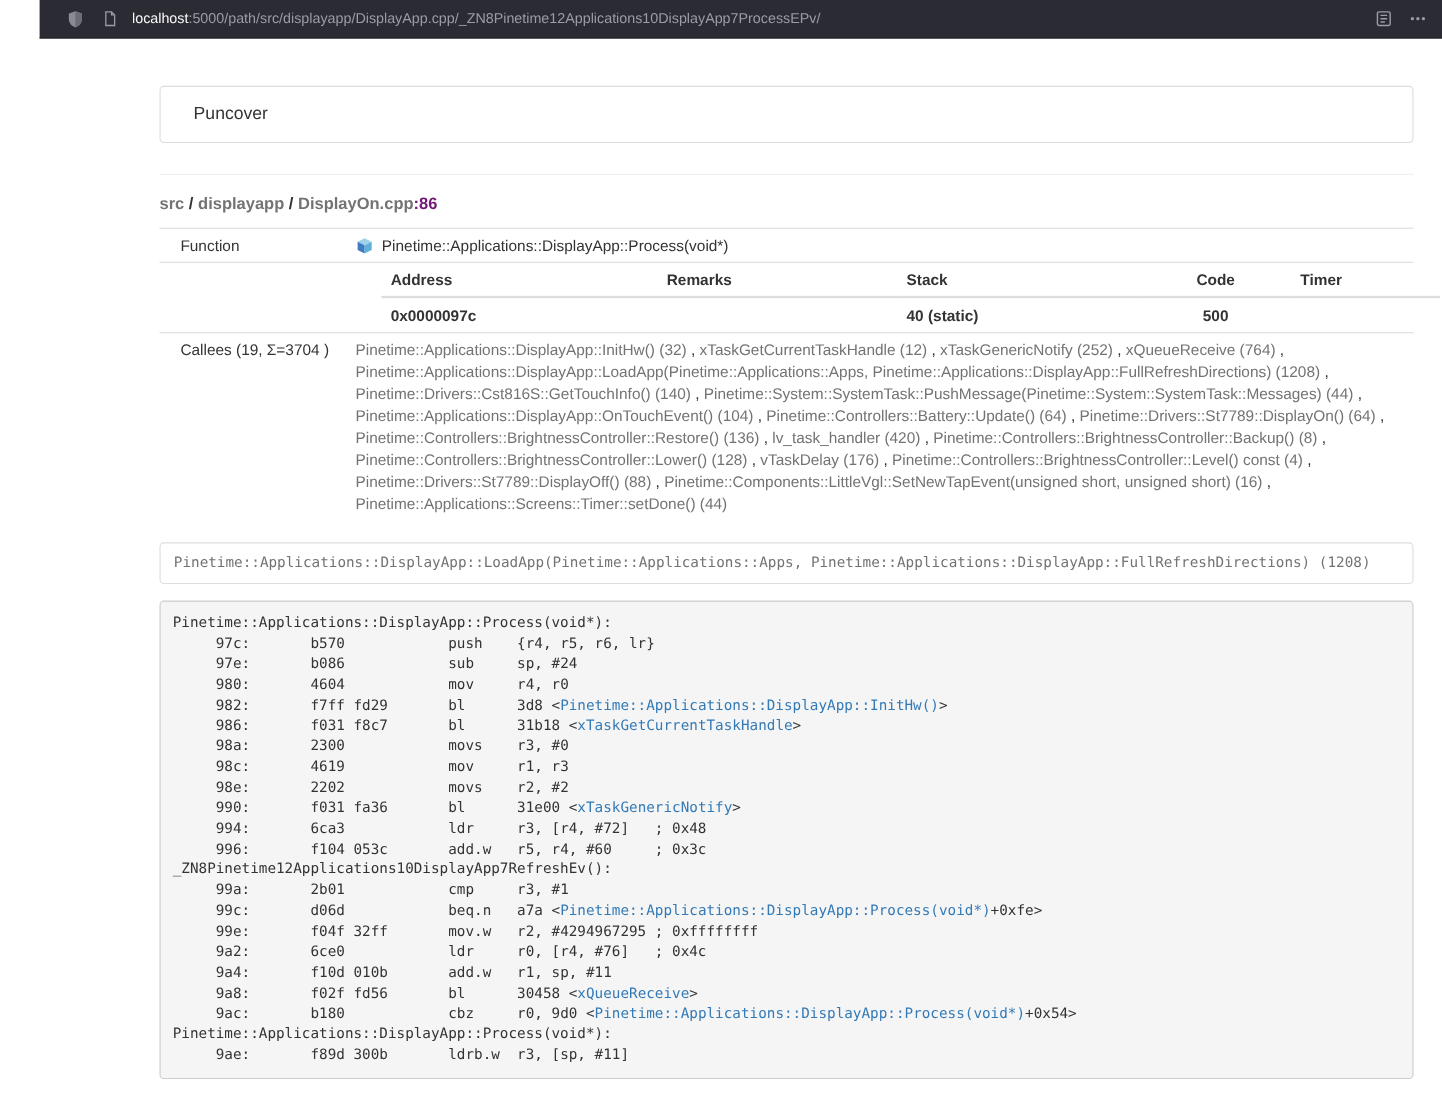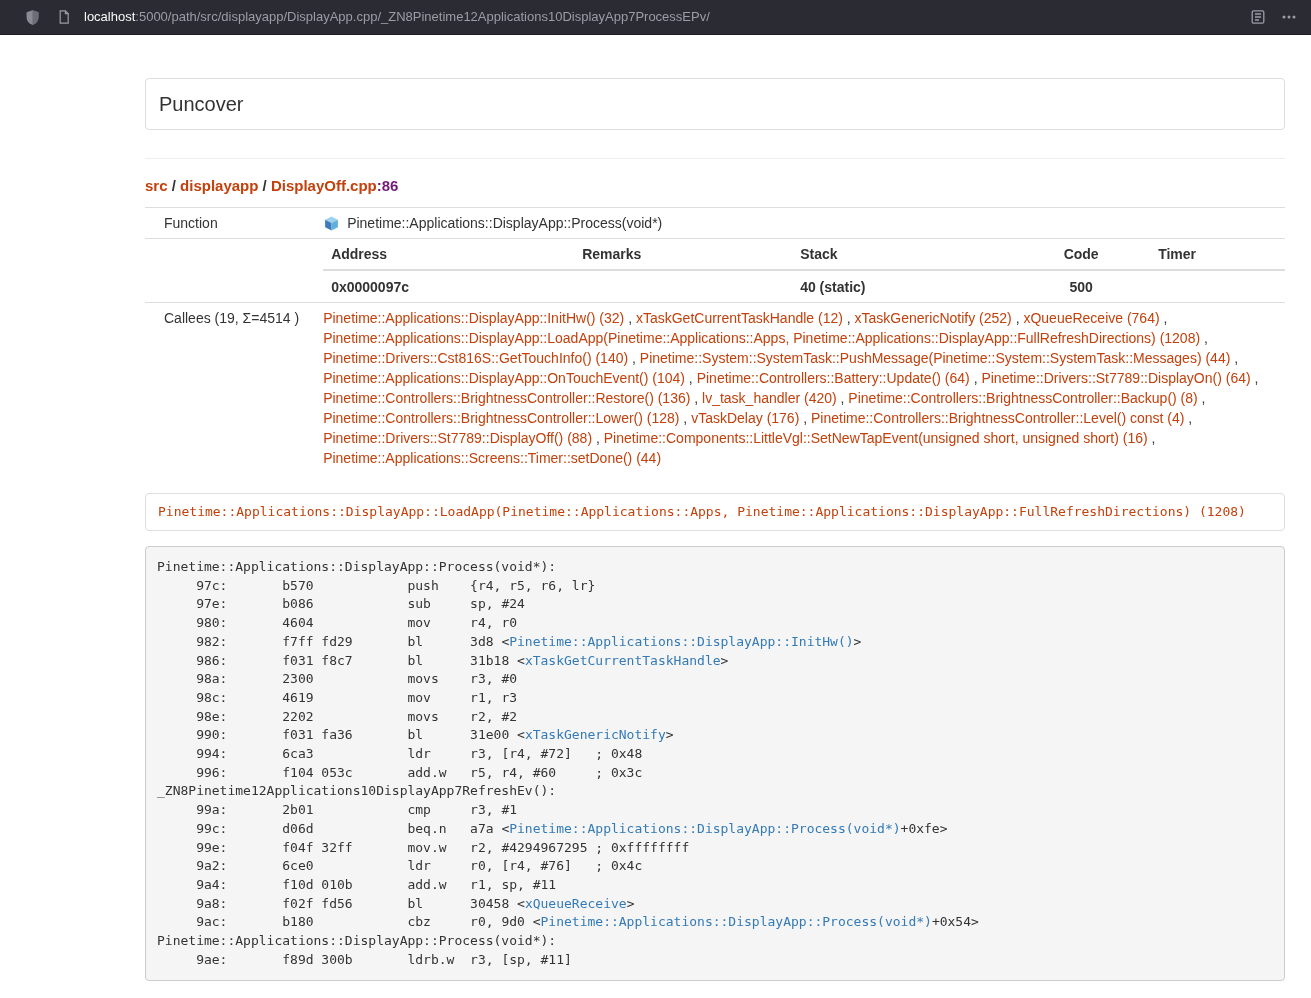--- a/index.html
+++ b/index.html
@@ -3,50 +3,50 @@
 <meta charset="utf-8">
 <style>
   * { box-sizing: border-box; }
   html, body { margin: 0; padding: 0; }
   body {
     width: 1311px; height: 998px; overflow: hidden;
     background: #ffffff; color: #333;
     font-family: "Liberation Sans", sans-serif;
     font-size: 14px; line-height: 1.42857;
   }
-  a { color: #c2410c; text-decoration: none; }
+  a { color: #737373; text-decoration: none; }
 
   
   .toolbar {
     height: 35px; background: #2b2b33; border-bottom: 1px solid #1e1e22;
-    display: flex; align-items: center; padding: 0 14px 0 24px;
+    display: flex; align-items: center; padding: 0 14px 0 24px; margin-left: 36px;
   }
   .tb-icon { display: inline-flex; width: 17px; height: 17px; align-items: center; justify-content: center; flex: none; }
   .tb-gap { margin-left: 14px; }
   .urlbar { flex: 1; margin-left: 12px; font-size: 13px; white-space: nowrap; overflow: hidden; }
   .url-domain { color: #f9f9fa; }
   .url-rest { color: #9c9ca6; }
   .tb-right { margin-left: auto; }
 
   
   .container { width: 1140px; margin-left: 145px; padding-top: 43px; }
-  .brand-panel { border: 1px solid #ddd; border-radius: 4px; padding: 14px 13px; font-size: 20px; line-height: 22px; color: #333; }
+  .brand-panel { border: 1px solid #ddd; border-radius: 4px; padding: 14px 30px; font-size: 16px; line-height: 22px; color: #333; }
   hr.divider { border: 0; border-top: 1px solid #eee; margin: 28px 0 0; }
   .breadcrumb { margin: 16px 0 11px; font-size: 15px; line-height: 21px; font-weight: 700; }
   .breadcrumb .bc-sep { color: #333; font-weight: 700; }
   .breadcrumb .bc-suffix { color: #701a75; }
 
   table { border-collapse: collapse; }
   .main-table { width: 100%; }
   .main-table > tbody > tr > td { border-top: 1px solid #ddd; padding: 5px 8px; vertical-align: top; line-height: 20px; }
   .main-table td.label-col { width: 158px; padding-left: 19px; font-weight: 400; white-space: nowrap; }
   .main-table td.value-col { padding-left: 16px; }
   .main-table td.nested-cell { padding: 0 0 0 16px; }
 
-  .detail-table { width: 100%; }
+  .detail-table { width: 100%; margin-left: 24px; }
   .detail-table th { padding: 5px 8px; text-align: left; font-weight: 700; border-bottom: 2px solid #ddd; line-height: 20px; }
   .detail-table td { padding: 6px 8px 5px; line-height: 20px; font-weight: bold; }
   .detail-table th:nth-child(1), .detail-table td:nth-child(1) { width: 251px; }
   .detail-table th:nth-child(2), .detail-table td:nth-child(2) { width: 218px; }
   .detail-table th:nth-child(3), .detail-table td:nth-child(3) { width: 220px; }
   .detail-table th:nth-child(4), .detail-table td:nth-child(4) { width: 138px; text-align: center; }
 
   .fn-icon { display: inline-block; width: 17px; height: 17px; vertical-align: -4px; margin-right: 7px; }
 
   .mono-panel {
@@ -94,21 +94,21 @@
 </div>
 
 <div class="container">
 
   <div class="brand-panel">
     <span>Puncover</span>
   </div>
 
   <hr class="divider">
 
-  <div class="breadcrumb"><a href="#">src</a><span class="bc-sep"> / </span><a href="#">displayapp</a><span class="bc-sep"> / </span><a href="#">DisplayOff.cpp</a><span class="bc-suffix">:86</span></div>
+  <div class="breadcrumb"><a href="#">src</a><span class="bc-sep"> / </span><a href="#">displayapp</a><span class="bc-sep"> / </span><a href="#">DisplayOn.cpp</a><span class="bc-suffix">:86</span></div>
 
   <table class="main-table">
     <tbody>
       <tr>
         <td class="label-col">Function</td>
         <td class="value-col">
           <span class="fn-icon">
             <svg width="17" height="17" viewBox="0 0 16 16">
               <polygon points="8,1.5 14,4.5 8,7.5 2,4.5" fill="#9ed1ec"></polygon>
               <polygon points="2,4.5 8,7.5 8,14.5 2,11.5" fill="#3e7cbf"></polygon>
@@ -136,21 +136,21 @@
                   <td></td>
                   <td>40 (static)</td>
                   <td>500</td>
                   <td></td>
                 </tr>
               </tbody>
           </table>
         </td>
       </tr>
       <tr>
-        <td class="label-col">Callees (19, Σ=4514 )</td>
+        <td class="label-col">Callees (19, Σ=3704 )</td>
         <td class="value-col"><a href="#">Pinetime::Applications::DisplayApp::InitHw() (32)</a> , <a href="#">xTaskGetCurrentTaskHandle (12)</a> , <a href="#">xTaskGenericNotify (252)</a> , <a href="#">xQueueReceive (764)</a> , <a href="#">Pinetime::Applications::DisplayApp::LoadApp(Pinetime::Applications::Apps, Pinetime::Applications::DisplayApp::FullRefreshDirections) (1208)</a> , <a href="#">Pinetime::Drivers::Cst816S::GetTouchInfo() (140)</a> , <a href="#">Pinetime::System::SystemTask::PushMessage(Pinetime::System::SystemTask::Messages) (44)</a> , <a href="#">Pinetime::Applications::DisplayApp::OnTouchEvent() (104)</a> , <a href="#">Pinetime::Controllers::Battery::Update() (64)</a> , <a href="#">Pinetime::Drivers::St7789::DisplayOn() (64)</a> , <a href="#">Pinetime::Controllers::BrightnessController::Restore() (136)</a> , <a href="#">lv_task_handler (420)</a> , <a href="#">Pinetime::Controllers::BrightnessController::Backup() (8)</a> , <a href="#">Pinetime::Controllers::BrightnessController::Lower() (128)</a> , <a href="#">vTaskDelay (176)</a> , <a href="#">Pinetime::Controllers::BrightnessController::Level() const (4)</a> , <a href="#">Pinetime::Drivers::St7789::DisplayOff() (88)</a> , <a href="#">Pinetime::Components::LittleVgl::SetNewTapEvent(unsigned short, unsigned short) (16)</a> , <a href="#">Pinetime::Applications::Screens::Timer::setDone() (44)</a></td>
       </tr>
     </tbody>
   </table>
 
   <div class="mono-panel"><a href="#">Pinetime::Applications::DisplayApp::LoadApp(Pinetime::Applications::Apps, Pinetime::Applications::DisplayApp::FullRefreshDirections) (1208)</a></div>
 
   <pre class="code"><div>Pinetime::Applications::DisplayApp::Process(void*):</div><div>     97c:	b570      	push	{r4, r5, r6, lr}</div><div>     97e:	b086      	sub	sp, #24</div><div>     980:	4604      	mov	r4, r0</div><div>     982:	f7ff fd29 	bl	3d8 &lt;<a href="#">Pinetime::Applications::DisplayApp::InitHw()</a>&gt;</div><div>     986:	f031 f8c7 	bl	31b18 &lt;<a href="#">xTaskGetCurrentTaskHandle</a>&gt;</div><div>     98a:	2300      	movs	r3, #0</div><div>     98c:	4619      	mov	r1, r3</div><div>     98e:	2202      	movs	r2, #2</div><div>     990:	f031 fa36 	bl	31e00 &lt;<a href="#">xTaskGenericNotify</a>&gt;</div><div>     994:	6ca3      	ldr	r3, [r4, #72]	; 0x48</div><div>     996:	f104 053c 	add.w	r5, r4, #60	; 0x3c</div><div>_ZN8Pinetime12Applications10DisplayApp7RefreshEv():</div><div>     99a:	2b01      	cmp	r3, #1</div><div>     99c:	d06d      	beq.n	a7a &lt;<a href="#">Pinetime::Applications::DisplayApp::Process(void*)</a>+0xfe&gt;</div><div>     99e:	f04f 32ff 	mov.w	r2, #4294967295	; 0xffffffff</div><div>     9a2:	6ce0      	ldr	r0, [r4, #76]	; 0x4c</div><div>     9a4:	f10d 010b 	add.w	r1, sp, #11</div><div>     9a8:	f02f fd56 	bl	30458 &lt;<a href="#">xQueueReceive</a>&gt;</div><div>     9ac:	b180      	cbz	r0, 9d0 &lt;<a href="#">Pinetime::Applications::DisplayApp::Process(void*)</a>+0x54&gt;</div><div>Pinetime::Applications::DisplayApp::Process(void*):</div><div>     9ae:	f89d 300b 	ldrb.w	r3, [sp, #11]</div></pre>
 
 </div>

